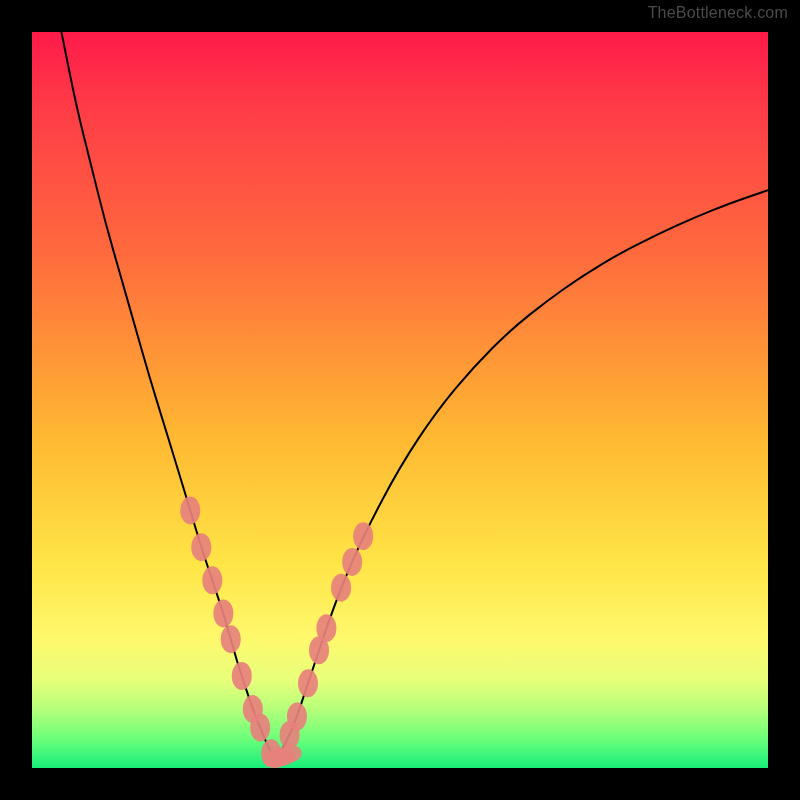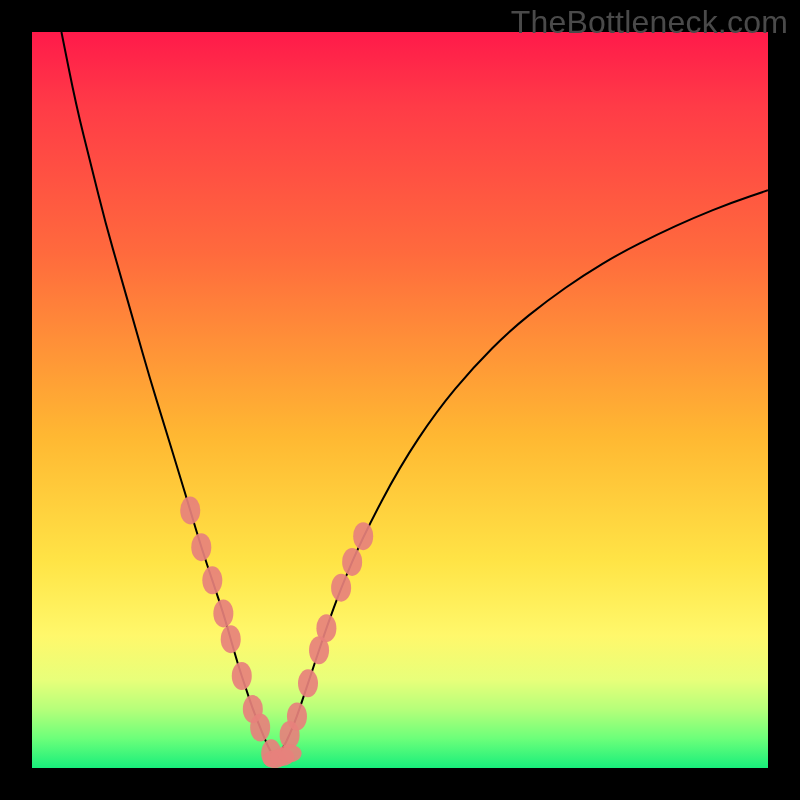--- a/index.html
+++ b/index.html
@@ -38,21 +38,21 @@
       #b6ff7a 92%,
       #6cff7a 96%,
       #18ee7b 100%
     );
   }
   .watermark {
     position: absolute;
     top: 4px;
     right: 12px;
     color: #4a4a4a;
-    font-size: 32px;
+    font-size: 16px;
     letter-spacing: 0.2px;
     font-weight: 500;
     user-select: none;
   }
   svg.curve {
     position: absolute;
     top: 0;
     left: 0;
     width: 736px;
     height: 736px;

